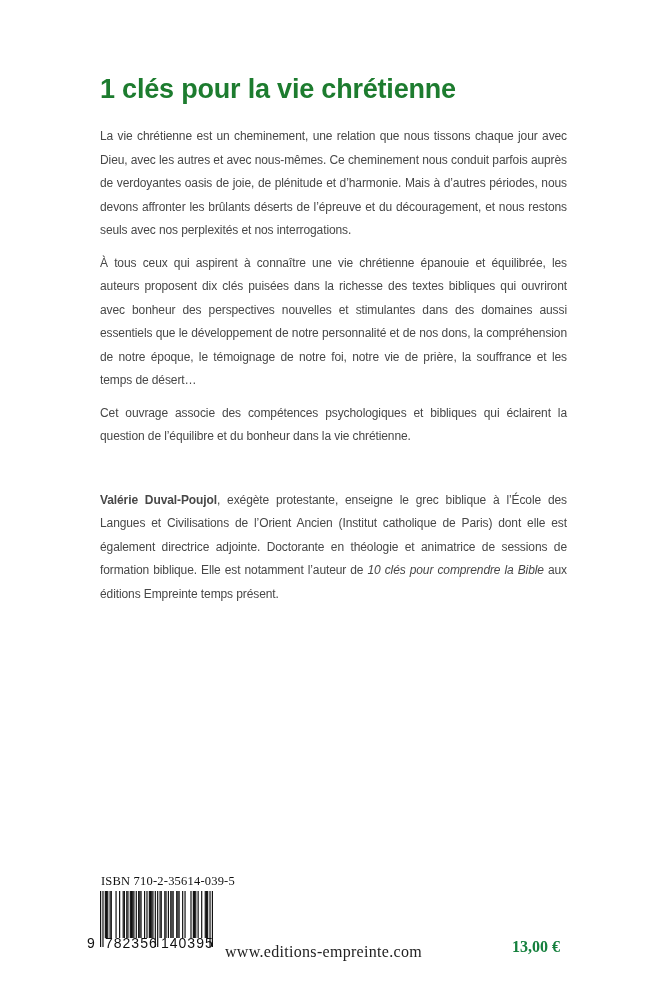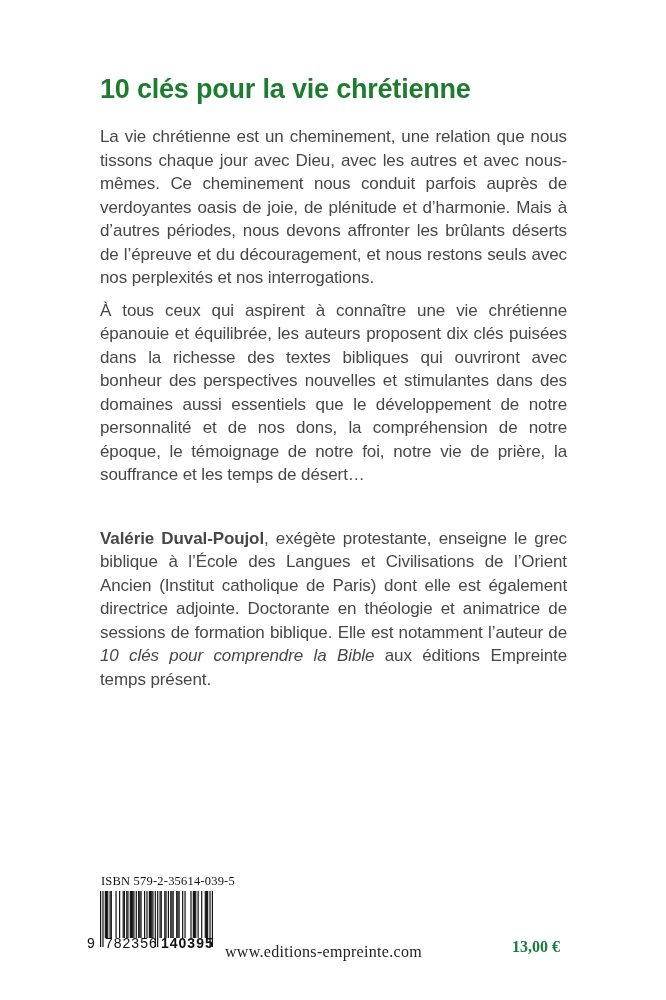--- a/index.html
+++ b/index.html
@@ -20,21 +20,21 @@
   .title {
     margin: 0 0 20px 0;
     font-size: 27px;
     font-weight: bold;
     letter-spacing: -0.2px;
     color: #1d7c2f;
     font-family: "Liberation Sans", sans-serif;
   }
   .para {
     margin: 0 0 9px 0;
-    font-size: 17px;
+    font-size: 12px;
     line-height: 23.5px;
     color: #474747;
     text-align: justify;
     letter-spacing: -0.1px;
   }
   .bios { margin-top: 40px; }
   .bio { margin-bottom: 12px; }
   .bold { font-weight: bold; }
   .italic { font-style: italic; }
 
@@ -60,21 +60,21 @@
     position: absolute;
     top: 44px;
     font-family: "Liberation Sans", sans-serif;
     font-size: 14px;
     color: #111111;
     letter-spacing: 1px;
     white-space: nowrap;
   }
   .bd-first { left: -13px; }
   .bd-left  { left: 5px;  width: 47px; }
-  .bd-right { left: 61px; width: 47px; text-align: left; font-weight: bold; }
+  .bd-right { left: 61px; width: 47px; text-align: left; }
 
   .website {
     position: absolute;
     left: 225px;
     top: 943px;
     font-family: "Liberation Serif", serif;
     font-size: 16px;
     color: #222222;
     letter-spacing: 0.3px;
   }
@@ -87,30 +87,31 @@
     font-weight: bold;
     color: #15803d;
     margin-left: 16px;
   }
 </style>
 </head>
 <body>
 
 <div class="page">
   <div class="content">
-    <h1 class="title">10 clés pour la vie chrétienne</h1>
+    <h1 class="title">1 clés pour la vie chrétienne</h1>
     <p class="para">La vie chrétienne est un cheminement, une relation que nous tissons chaque jour avec Dieu, avec les autres et avec nous-mêmes. Ce cheminement nous conduit parfois auprès de verdoyantes oasis de joie, de plénitude et d’harmonie. Mais à d’autres périodes, nous devons affronter les brûlants déserts de l’épreuve et du découragement, et nous restons seuls avec nos perplexités et nos interrogations.</p>
     <p class="para">À tous ceux qui aspirent à connaître une vie chrétienne épanouie et équilibrée, les auteurs proposent dix clés puisées dans la richesse des textes bibliques qui ouvriront avec bonheur des perspectives nouvelles et stimulantes dans des domaines aussi essentiels que le développement de notre personnalité et de nos dons, la compréhension de notre époque, le témoignage de notre foi, notre vie de prière, la souffrance et les temps de désert…</p>
+    <p class="para">Cet ouvrage associe des compétences psychologiques et bibliques qui éclairent la question de l’équilibre et du bonheur dans la vie chrétienne.</p>
 
     <div class="bios">
       <p class="para bio"><span class="bold">Valérie Duval-Poujol</span><span>, exégète protestante, enseigne le grec biblique à l’École des Langues et Civilisations de l’Orient Ancien (Institut catholique de Paris) dont elle est également directrice adjointe. Doctorante en théologie et animatrice de sessions de formation biblique. Elle est notamment l’auteur de </span><span class="italic">10 clés pour comprendre la Bible</span><span> aux éditions Empreinte temps présent.</span></p>
     </div>
   </div>
 
-  <div class="isbn">ISBN 579-2-35614-039-5</div>
+  <div class="isbn">ISBN 710-2-35614-039-5</div>
 
   <div class="barcode">
     <svg width="113" height="56" viewBox="0 0 95 56" preserveAspectRatio="none" xmlns="http://www.w3.org/2000/svg">
         <rect x="0" y="0" width="1" height="56"></rect>
         <rect x="2" y="0" width="1" height="56"></rect>
         <rect x="4" y="0" width="1" height="47"></rect>
         <rect x="5" y="0" width="1" height="47"></rect>
         <rect x="6" y="0" width="1" height="47"></rect>
         <rect x="8" y="0" width="1" height="47"></rect>
         <rect x="9" y="0" width="1" height="47"></rect>

